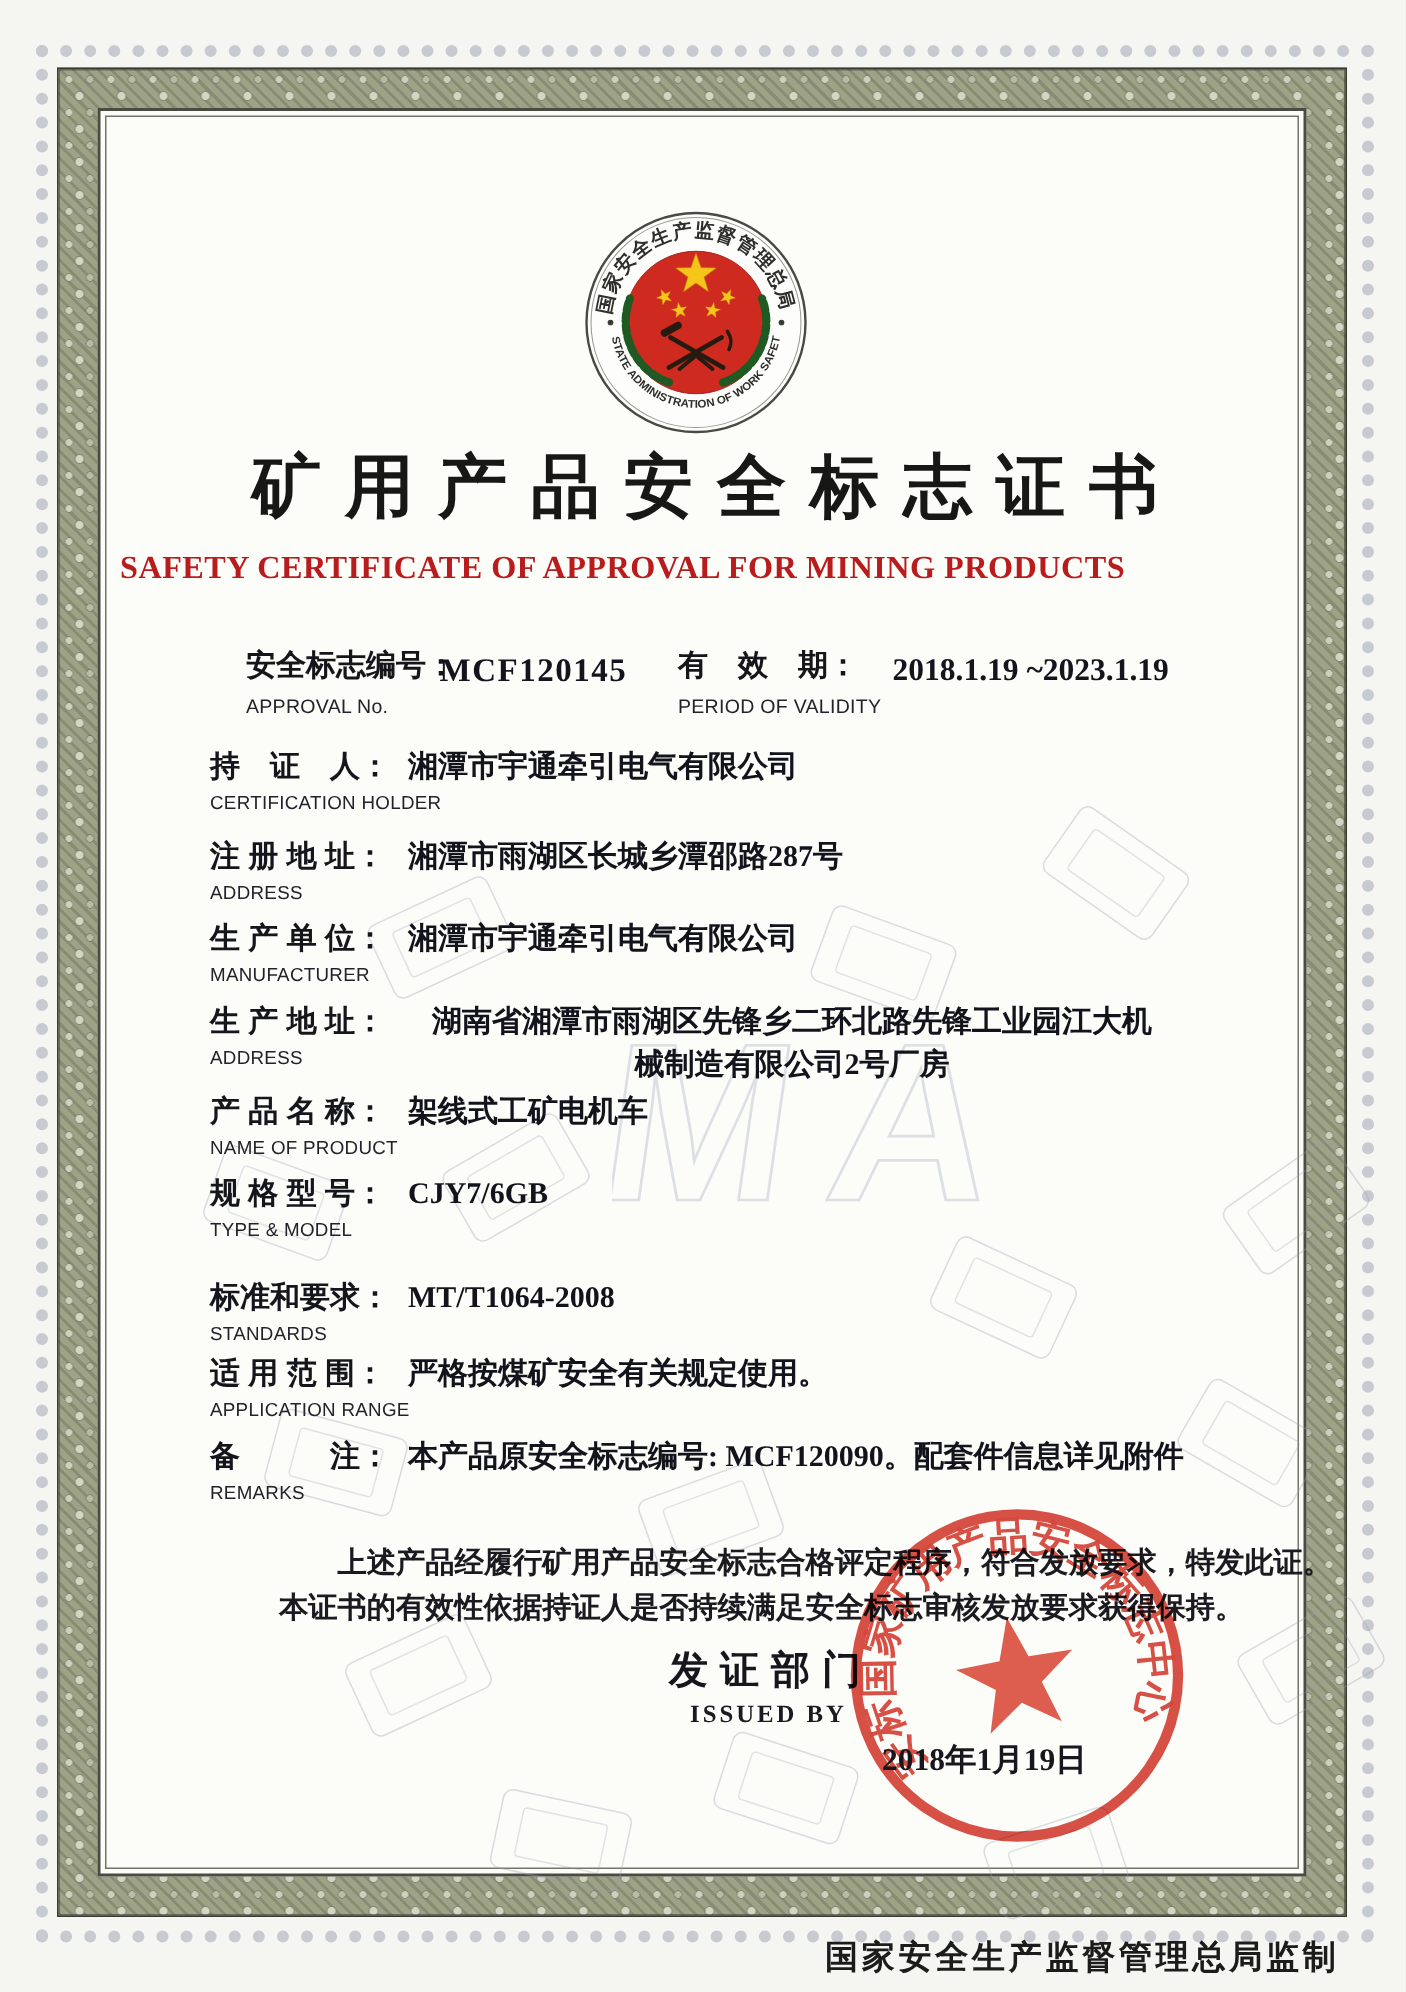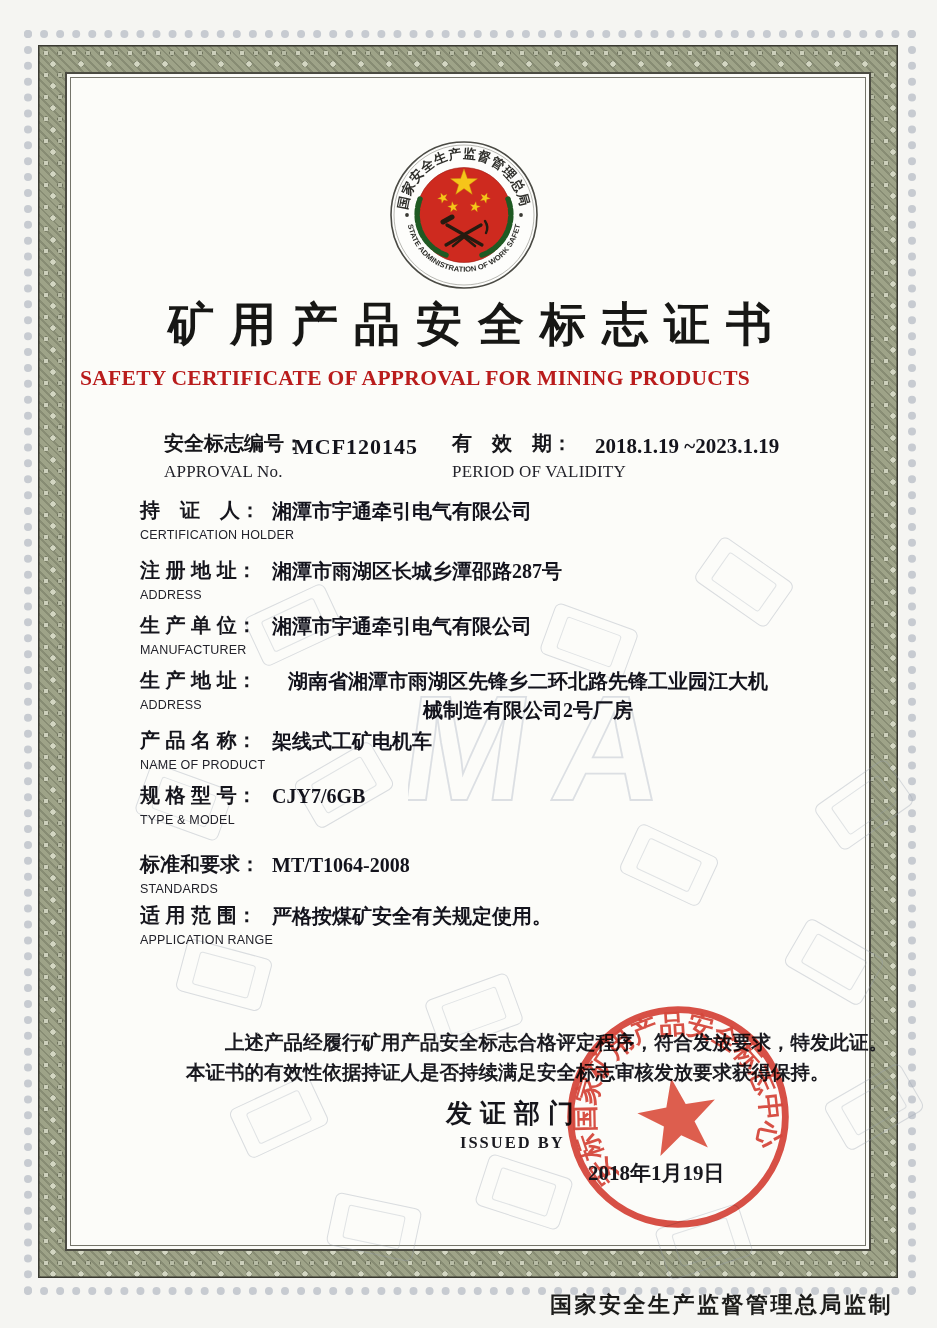--- a/index.html
+++ b/index.html
@@ -64,21 +64,21 @@
     color:#171715;z-index:5;white-space:nowrap;
   }
   .title-en{
     position:absolute;left:80px;top:366px;width:780px;
     font-size:21.5px;font-weight:700;
     letter-spacing:.3px;color:#b91c1c;z-index:5;white-space:nowrap;
   }
   
   .apline{position:absolute;z-index:5;white-space:nowrap;}
   .zh-label{font-family:"Liberation Sans","DejaVu Sans",sans-serif;font-weight:700;font-size:20px;color:#16161a;}
-  .en-cap{font-family:Liberation Serif, serif;font-size:17px;letter-spacing:.2px;color:#22222a;}
+  .en-cap{font-family:Liberation Sans, sans-serif;font-size:13px;letter-spacing:.2px;color:#22222a;}
   .val{font-weight:600;font-size:20px;color:#14141c;}
   
   .field{position:absolute;left:140px;right:80px;z-index:5;}
   .fline{display:flex;align-items:flex-start;}
   .flabel{
     flex:0 0 126px;white-space:nowrap;
     font-family:"Liberation Sans","DejaVu Sans",sans-serif;
     font-weight:700;font-size:20px;color:#15151c;
   }
   .fvalue{font-weight:600;font-size:20px;line-height:1.45;margin-left:6px;color:#13131c;max-width:600px;text-align:center;}
@@ -226,20 +226,27 @@
       </div>
     <div class="fcaption">STANDARDS</div>
   </div>
   <div class="field" style="top:902px">
     <div class="fline">
         <span class="flabel">适 用 范 围：</span>
         <span class="fvalue">严格按煤矿安全有关规定使用。</span>
       </div>
     <div class="fcaption">APPLICATION RANGE</div>
   </div>
+  <div class="field" style="top:957px">
+    <div class="fline">
+        <span class="flabel">备　　　注：</span>
+        <span class="fvalue">本产品原安全标志编号: MCF120090。配套件信息详见附件</span>
+      </div>
+    <div class="fcaption">REMARKS</div>
+  </div>
 
   <div class="declaration">上述产品经履行矿用产品安全标志合格评定程序，符合发放要求，特发此证。本证书的有效性依据持证人是否持续满足安全标志审核发放要求获得保持。</div>
 
   <div class="issued-zh">发证部门</div>
   <div class="issued-en">ISSUED BY</div>
   <div class="issue-date">2018年1月19日</div>
 
   <svg class="seal" width="244" height="244" viewBox="0 0 250 250">
     <defs>
       <path id="sealArc" d="M 54.6 174.3 A 86 86 0 1 1 195.4 174.3" fill="none"></path>

